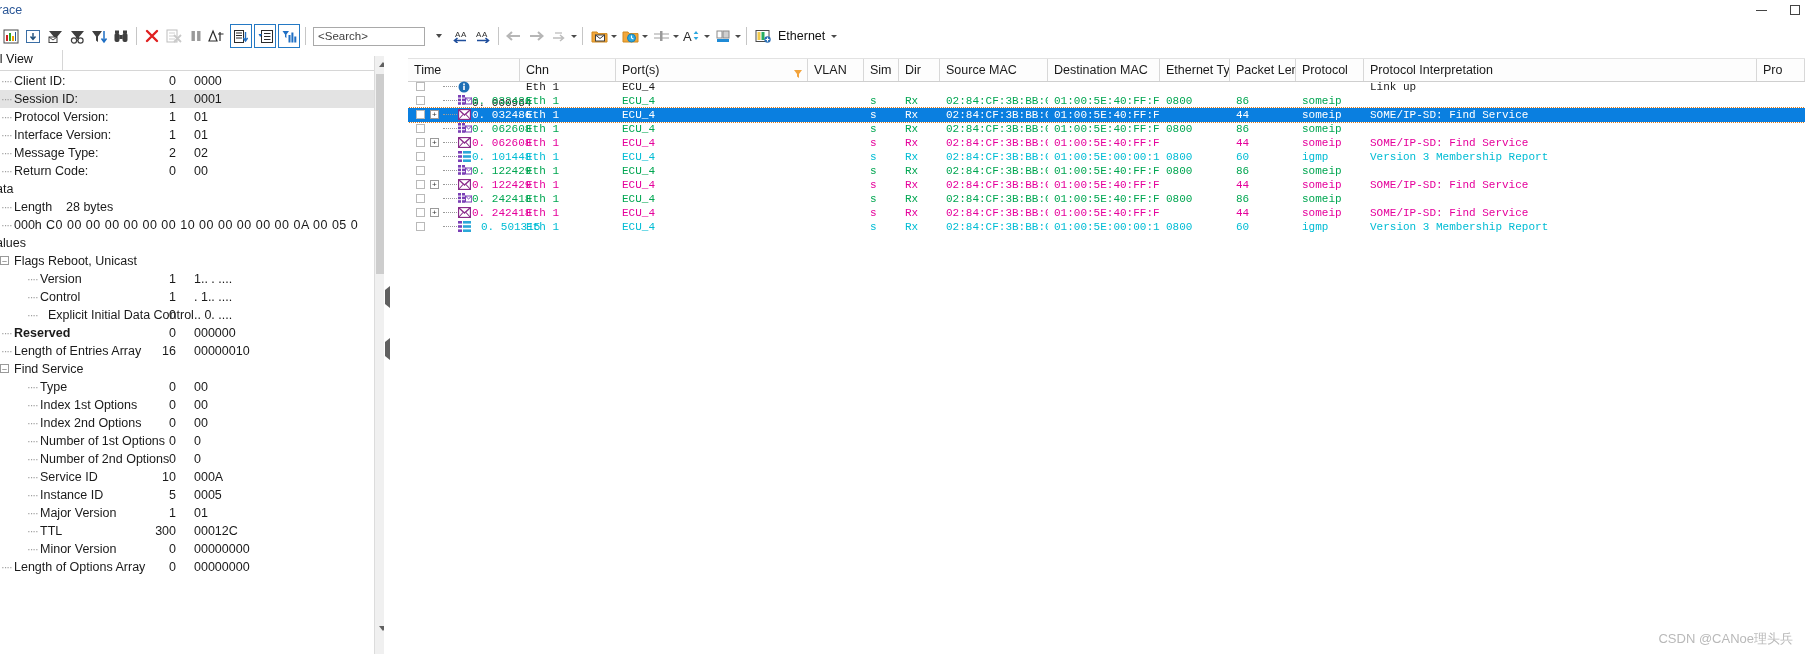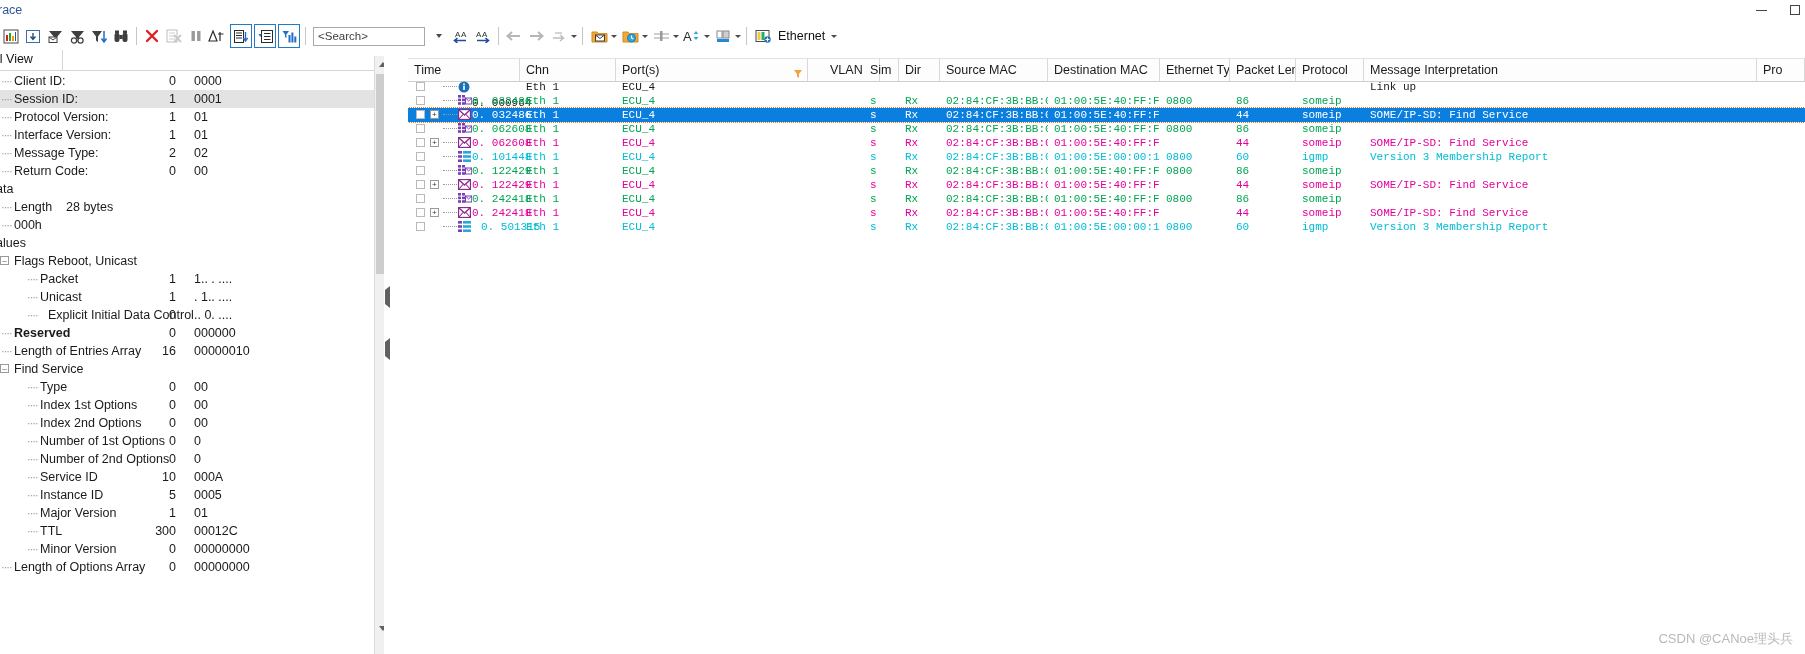--- a/index.html
+++ b/index.html
@@ -453,37 +453,38 @@
         <span class="hdr-c" style="left: -4px;">ata</span>
       </div>
       <div class="trow" style="top: 126px; position: absolute; width: 374px;">
         <span class="dash" style="left: 1px;">····</span>
         <span class="lbl-c" style="left: 14px;">Length</span>
         <span class="lbl-c" style="left: 66px;">28 bytes</span>
       </div>
       <div class="trow" style="top: 144px; position: absolute; width: 374px;">
         <span class="dash" style="left: 1px;">····</span>
         <span class="lbl-c" style="left: 14px;">000h</span>
+        <span class="hex-line">C0 00 00 00 00 00 00 10 00 00 00 00 00 0A 00 05 0</span>
       </div>
       <div class="trow" style="top: 162px; position: absolute; width: 374px;">
         <span class="hdr-c" style="left: -4px;">alues</span>
       </div>
       <div class="trow" style="top: 180px; position: absolute; width: 374px;">
         <span class="expander" style="left: 0px;">–</span>
         <span class="lbl-c" style="left: 14px;">Flags Reboot, Unicast</span>
       </div>
       <div class="trow" style="top: 198px; position: absolute; width: 374px;">
         <span class="dash" style="left: 27px;">····</span>
-        <span class="lbl-c" style="left: 40px;">Packet</span>
+        <span class="lbl-c" style="left: 40px;">Version</span>
         <span class="num-c" style="left: 140px; width: 36px;">1</span>
         <span class="hex-c" style="left: 194px;">1.. . ....</span>
       </div>
       <div class="trow" style="top: 216px; position: absolute; width: 374px;">
         <span class="dash" style="left: 27px;">····</span>
-        <span class="lbl-c" style="left: 40px;">Unicast</span>
+        <span class="lbl-c" style="left: 40px;">Control</span>
         <span class="num-c" style="left: 140px; width: 36px;">1</span>
         <span class="hex-c" style="left: 194px;">. 1.. ....</span>
       </div>
       <div class="trow" style="top: 234px; position: absolute; width: 374px;">
         <span class="dash" style="left: 27px;">····</span>
         <span class="lbl-c" style="left: 48px; text-align: right;">Explicit Initial Data Control</span>
         <span class="num-c" style="left: 140px; width: 36px;">0</span>
         <span class="hex-c" style="left: 194px;">.. 0. ....</span>
       </div>
       <div class="trow" style="top: 252px; position: absolute; width: 374px;">
@@ -596,29 +597,29 @@
   <div class="vert-time">0:00:00.0</div>
 </div>
 
 <div class="tracepane">
   <div class="th-row" id="trace-header">
       <div class="th" style="left: 0px; width: 112px;"><span>Time</span></div>
       <div class="th" style="left: 112px; width: 96px;"><span>Chn</span></div>
       <div class="th" style="left: 208px; width: 192px;"><span>Port(s)</span><span class="fltr"><svg width="8" height="9" viewBox="0 0 8 9">
             <path d="M0 0 L8 0 L5 4 L5 8 L3 6.5 L3 4 Z" fill="#f2a33c"></path>
           </svg></span></div>
-      <div class="th" style="left: 416px; width: 56px;"><span>VLAN</span></div>
+      <div class="th" style="left: 400px; width: 56px;"><span>VLAN</span></div>
       <div class="th" style="left: 456px; width: 35px;"><span>Sim</span></div>
       <div class="th" style="left: 491px; width: 41px;"><span>Dir</span></div>
       <div class="th" style="left: 532px; width: 108px;"><span>Source MAC</span></div>
       <div class="th" style="left: 640px; width: 112px;"><span>Destination MAC</span></div>
       <div class="th" style="left: 752px; width: 70px;"><span>Ethernet Ty...</span></div>
       <div class="th" style="left: 822px; width: 66px;"><span>Packet Len...</span></div>
       <div class="th" style="left: 888px; width: 68px;"><span>Protocol</span></div>
-      <div class="th" style="left: 956px; width: 393px;"><span>Message Interpretation</span></div>
+      <div class="th" style="left: 956px; width: 393px;"><span>Protocol Interpretation</span></div>
       <div class="th" style="left: 1349px; width: 48px;"><span>Pro</span></div>
     </div>
   <div class="tbody" id="trace-body">
       <div class="tr" style="top: 0px; color: rgb(26, 26, 26);">
         <span class="flagbox"></span>
         <span class="treelines"></span>
         <span class="icn"><svg width="12" height="12" viewBox="0 0 12 12">
             <circle cx="6" cy="6" r="5.5" fill="#1f6fb5"></circle>
             <rect x="5.2" y="4.6" width="1.6" height="4.4" fill="#fff"></rect>
             <rect x="5.2" y="2.4" width="1.6" height="1.6" fill="#fff"></rect>

